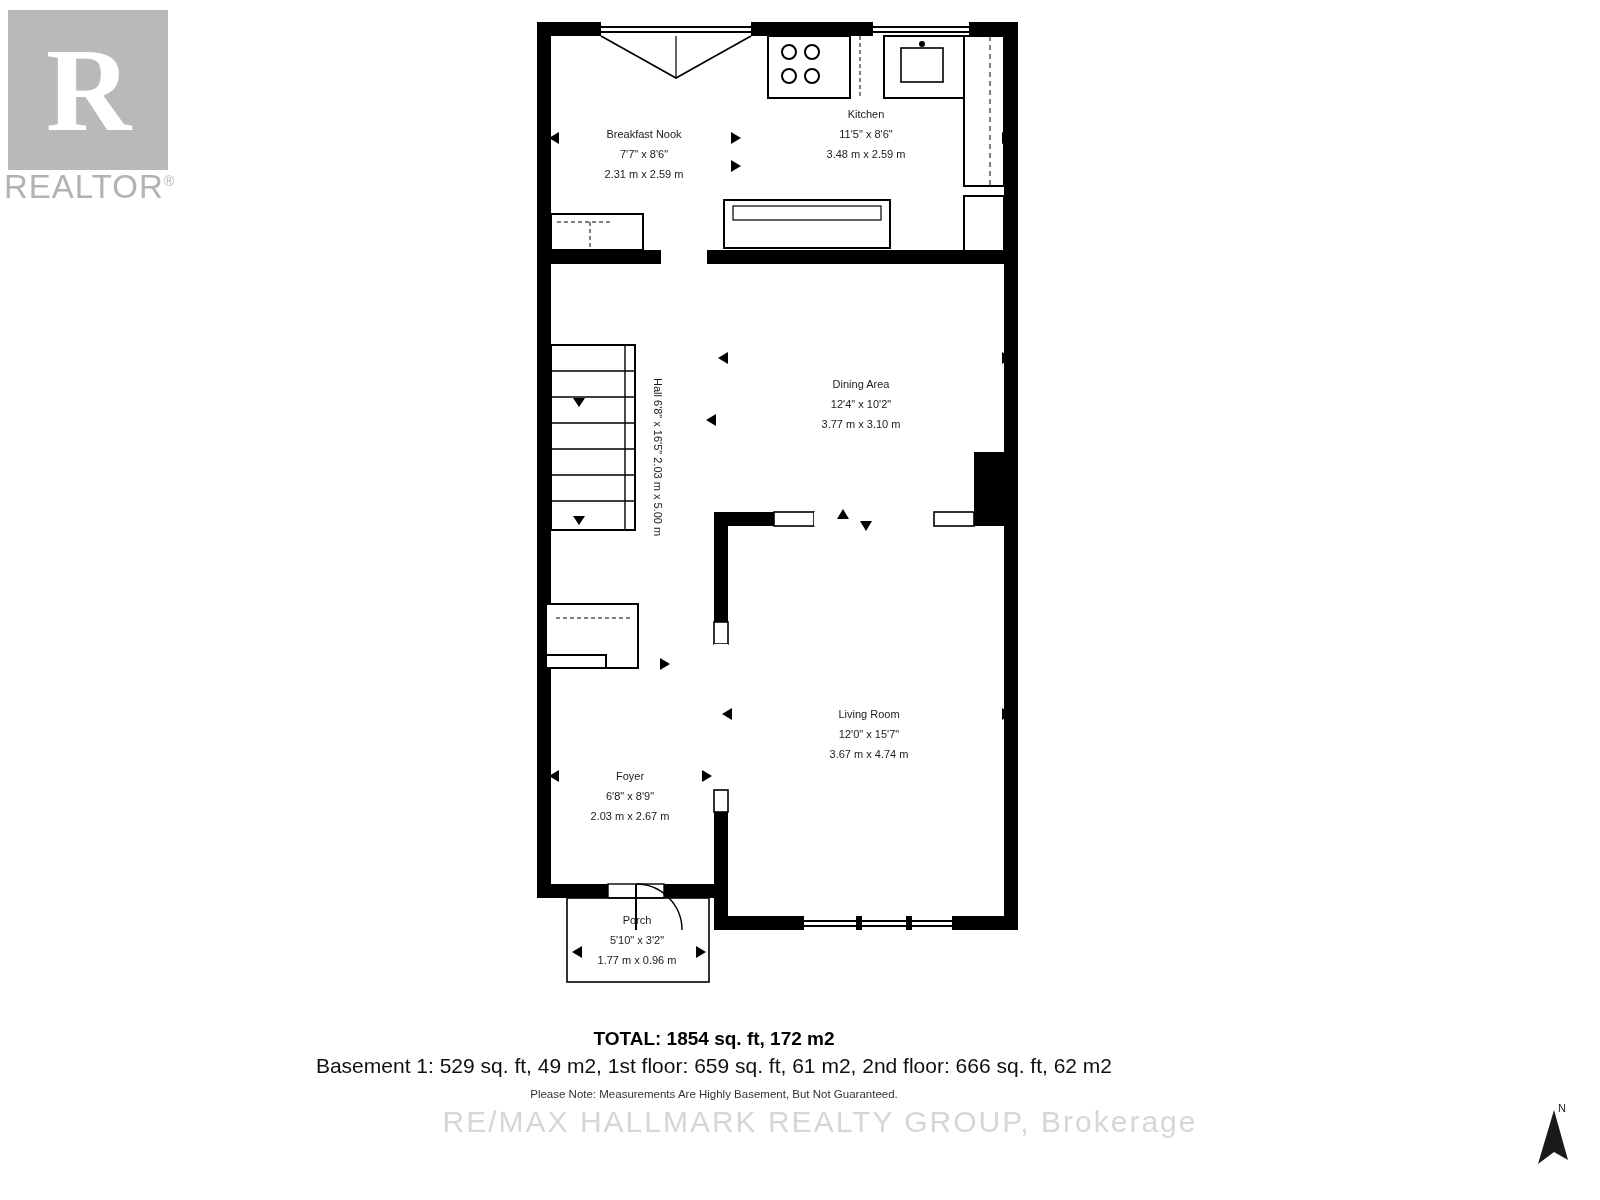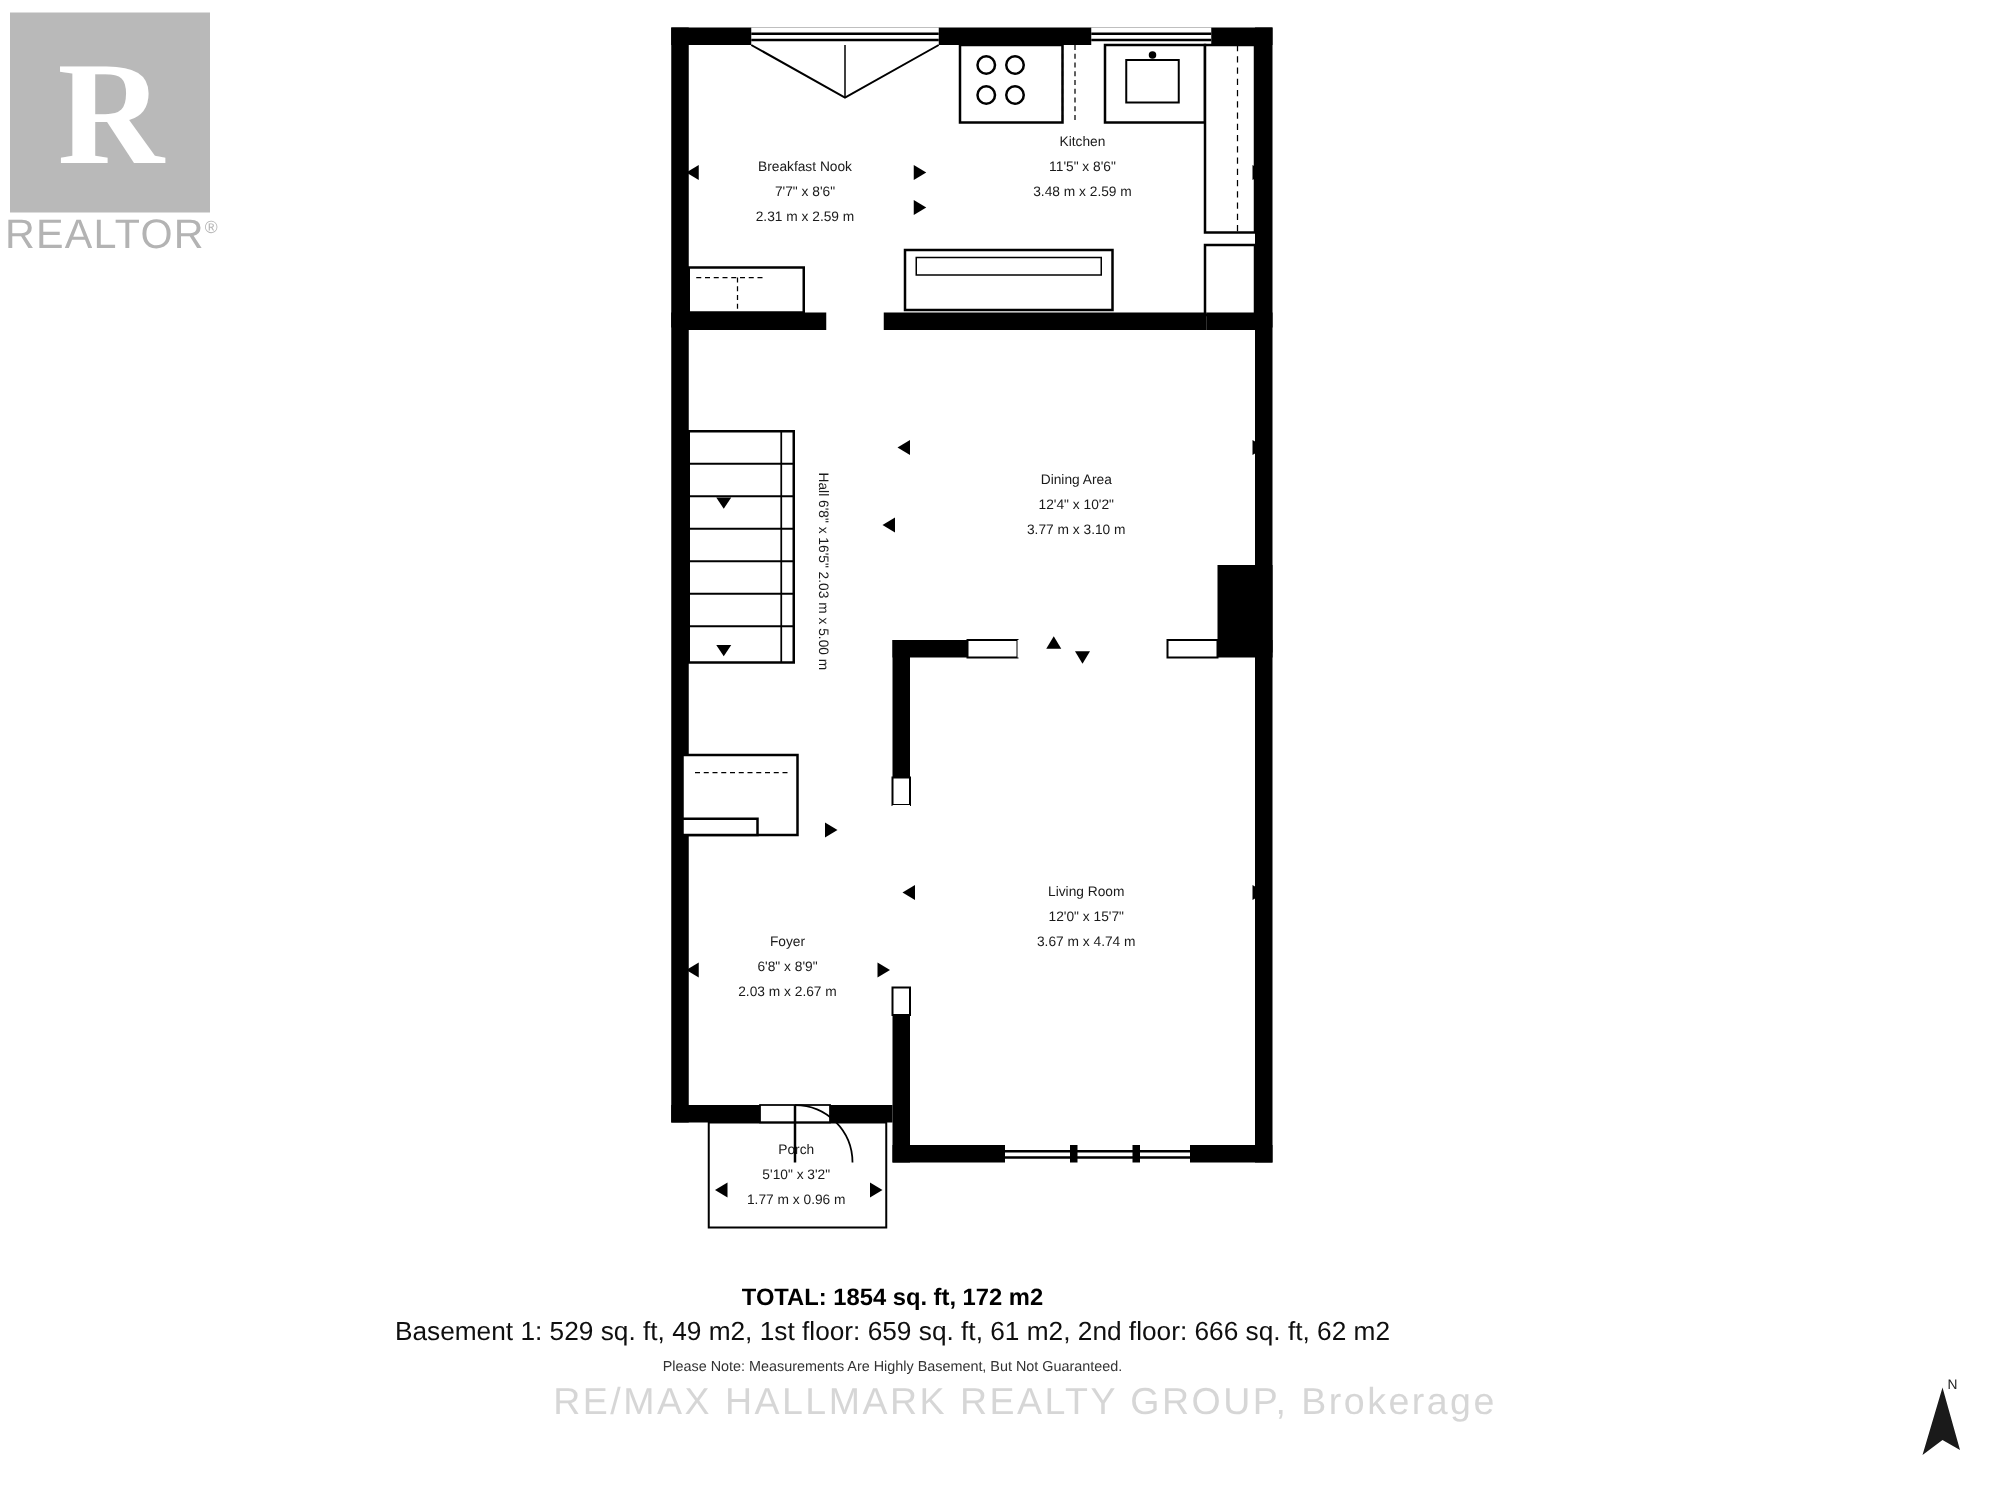--- a/index.html
+++ b/index.html
@@ -298,21 +298,21 @@
   <span class="d1">6'8" x 16'5"</span>
   <span class="d2">2.03 m x 5.00 m</span>
 </div>
 
 <div class="room-label" style="left:869px; top:704px;">
   <span class="nm">Living Room</span>
   <span class="d1">12'0" x 15'7"</span>
   <span class="d2">3.67 m x 4.74 m</span>
 </div>
 
-<div class="room-label" style="left:630px; top:744px;">
+<div class="room-label" style="left:630px; top:766px;">
   <span class="nm">Foyer</span>
   <span class="d1">6'8" x 8'9"</span>
   <span class="d2">2.03 m x 2.67 m</span>
 </div>
 
 <div class="room-label" style="left:637px; top:910px;">
   <span class="nm">Porch</span>
   <span class="d1">5'10" x 3'2"</span>
   <span class="d2">1.77 m x 0.96 m</span>
 </div>

